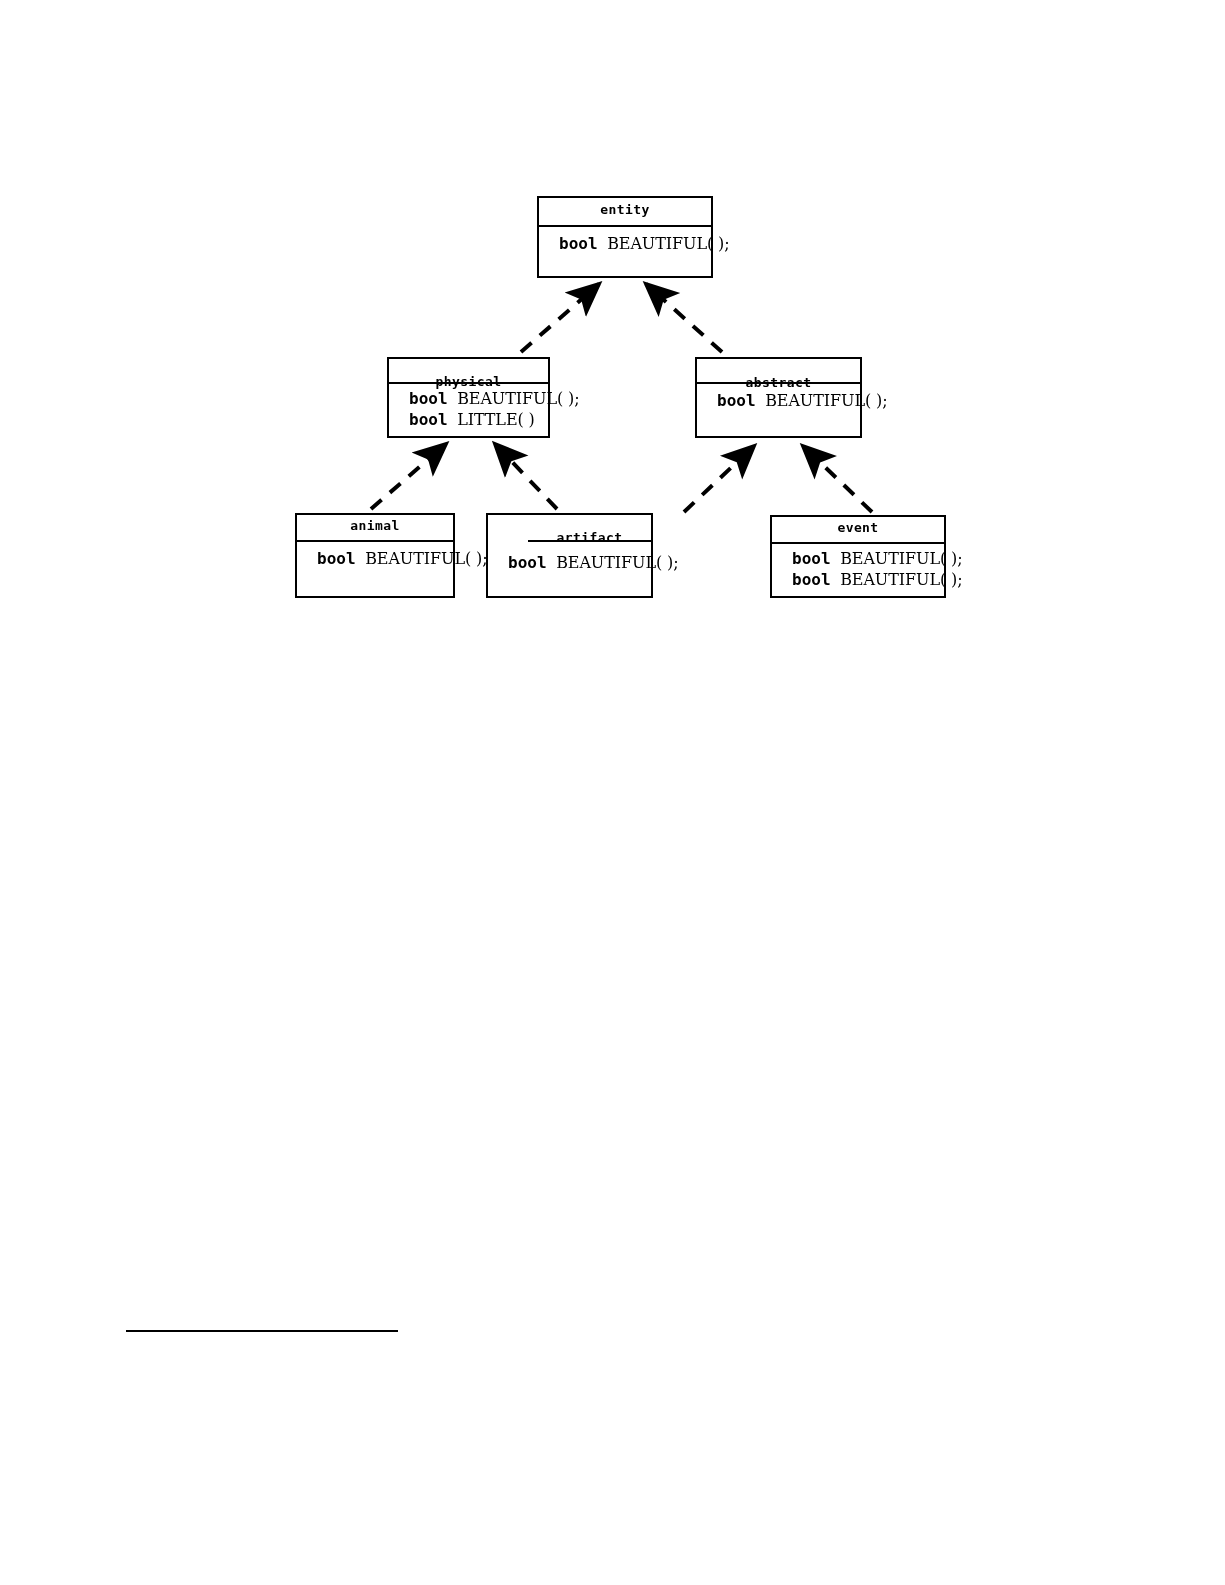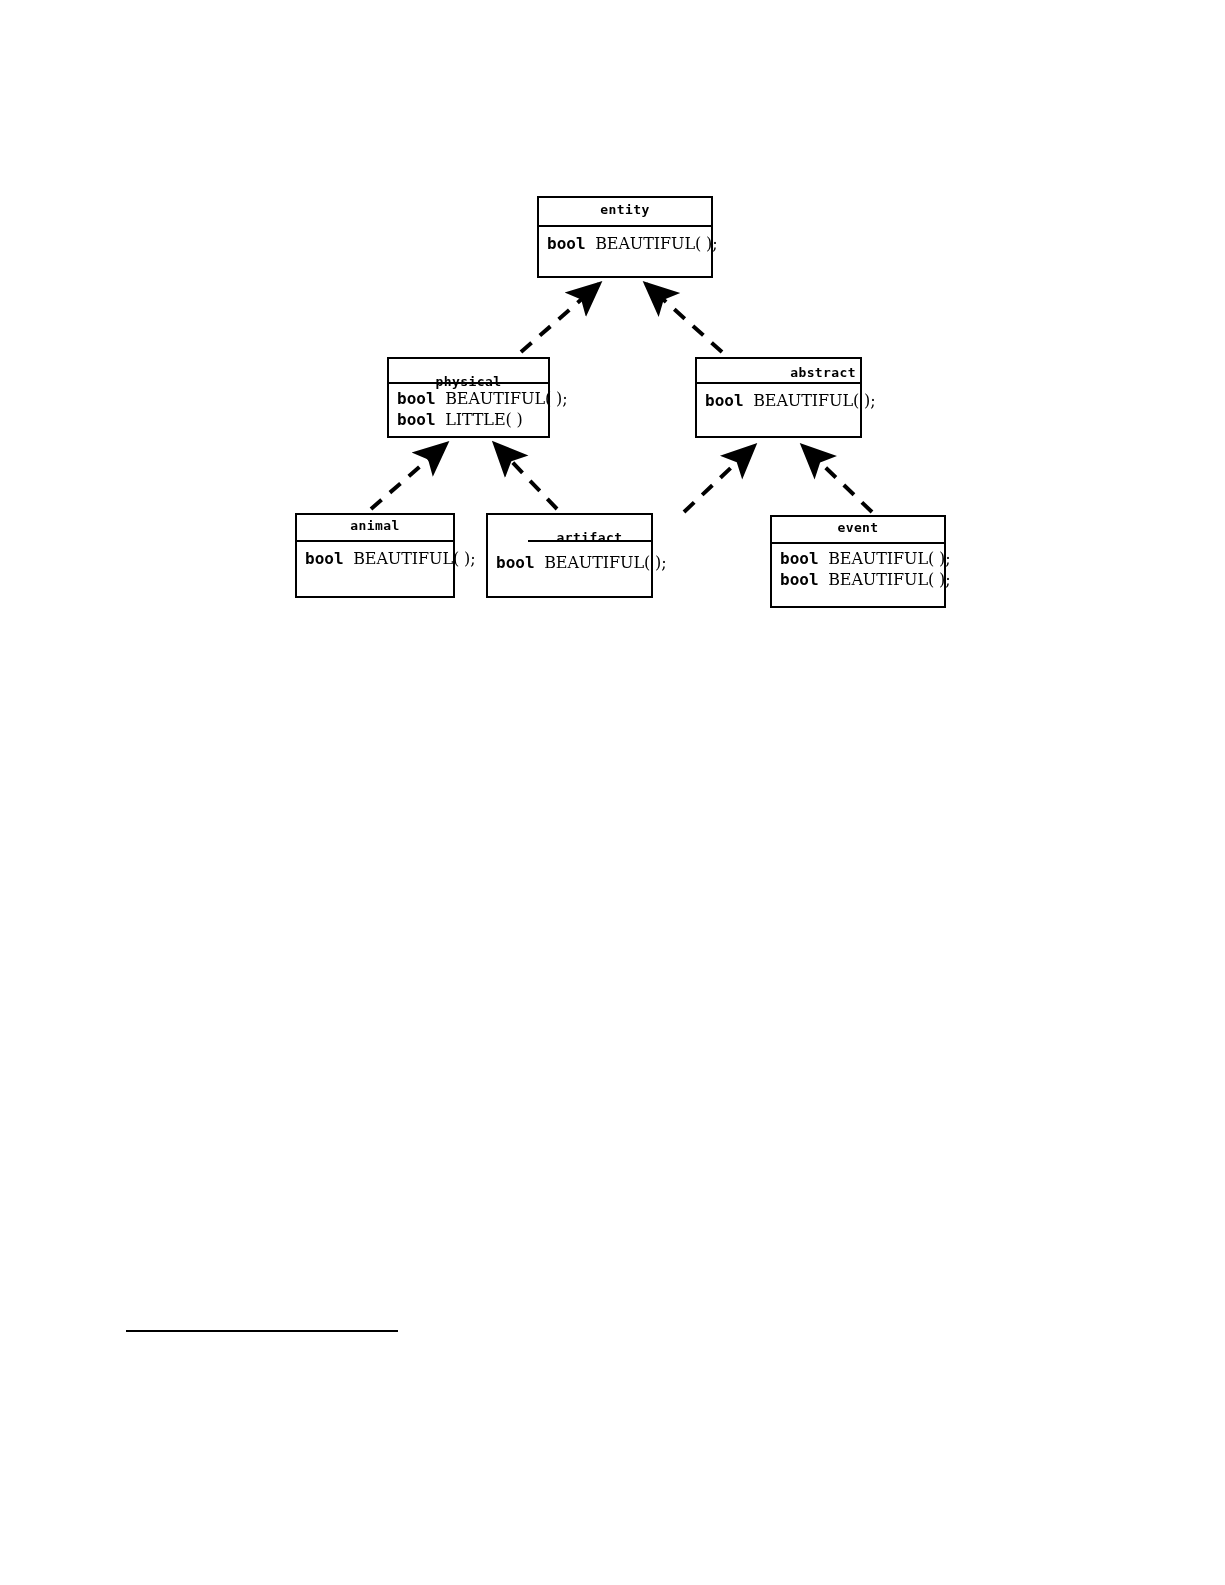--- a/index.html
+++ b/index.html
@@ -56,20 +56,21 @@
     font-size: 13px;
     letter-spacing: 0.4px;
     line-height: 1;
     padding: 5px 4px 6px 4px;
     font-family: "DejaVu Sans Mono", monospace;
   }
   .uml-body {
     box-sizing: border-box;
     flex: 1 1 auto;
     padding: 6px 8px 0 8px;
+    margin-left: 12px;
   }
   .uml-method {
     font-size: 16px;
     line-height: 21px;
     white-space: nowrap;
     font-family: "DejaVu Sans Mono", monospace;
   }
   .kw {
     font-weight: bold;
     font-family: "DejaVu Sans Mono", monospace;
@@ -80,25 +81,25 @@
     font-size: 16px;
     letter-spacing: -0.1px;
   }
 
   
   #box-entity   { left: 537px; top: 196px; width: 176px; height: 82px; }
   #box-physical { left: 387px; top: 357px; width: 163px; height: 81px; }
   #box-abstract { left: 695px; top: 357px; width: 167px; height: 81px; }
   #box-animal   { left: 295px; top: 513px; width: 160px; height: 85px; }
   #box-artifact { left: 486px; top: 513px; width: 167px; height: 85px; }
-  #box-event    { left: 770px; top: 515px; width: 176px; height: 93px; }
+  #box-event    { left: 770px; top: 515px; width: 176px; height: 83px; }
 
   #box-entity   .uml-header { height: 29px; }
   #box-physical .uml-header { height: 25px; padding-top: 16px; }
-  #box-abstract .uml-header { height: 25px; padding-top: 7px; text-align: right; }
+  #box-abstract .uml-header { height: 25px; padding-top: 17px; }
   #box-animal   .uml-header { height: 27px; padding-top: 4px; }
   #box-artifact .uml-header { height: 27px; padding-top: 16px; margin-left: 40px; }
   #box-event    .uml-header { height: 27px; padding-top: 4px; }
 
   #box-physical .uml-body,
   #box-event .uml-body { padding-top: 4px; }
   #box-artifact .uml-body { padding-top: 10px; }
 
   
   #footnote-rule {

